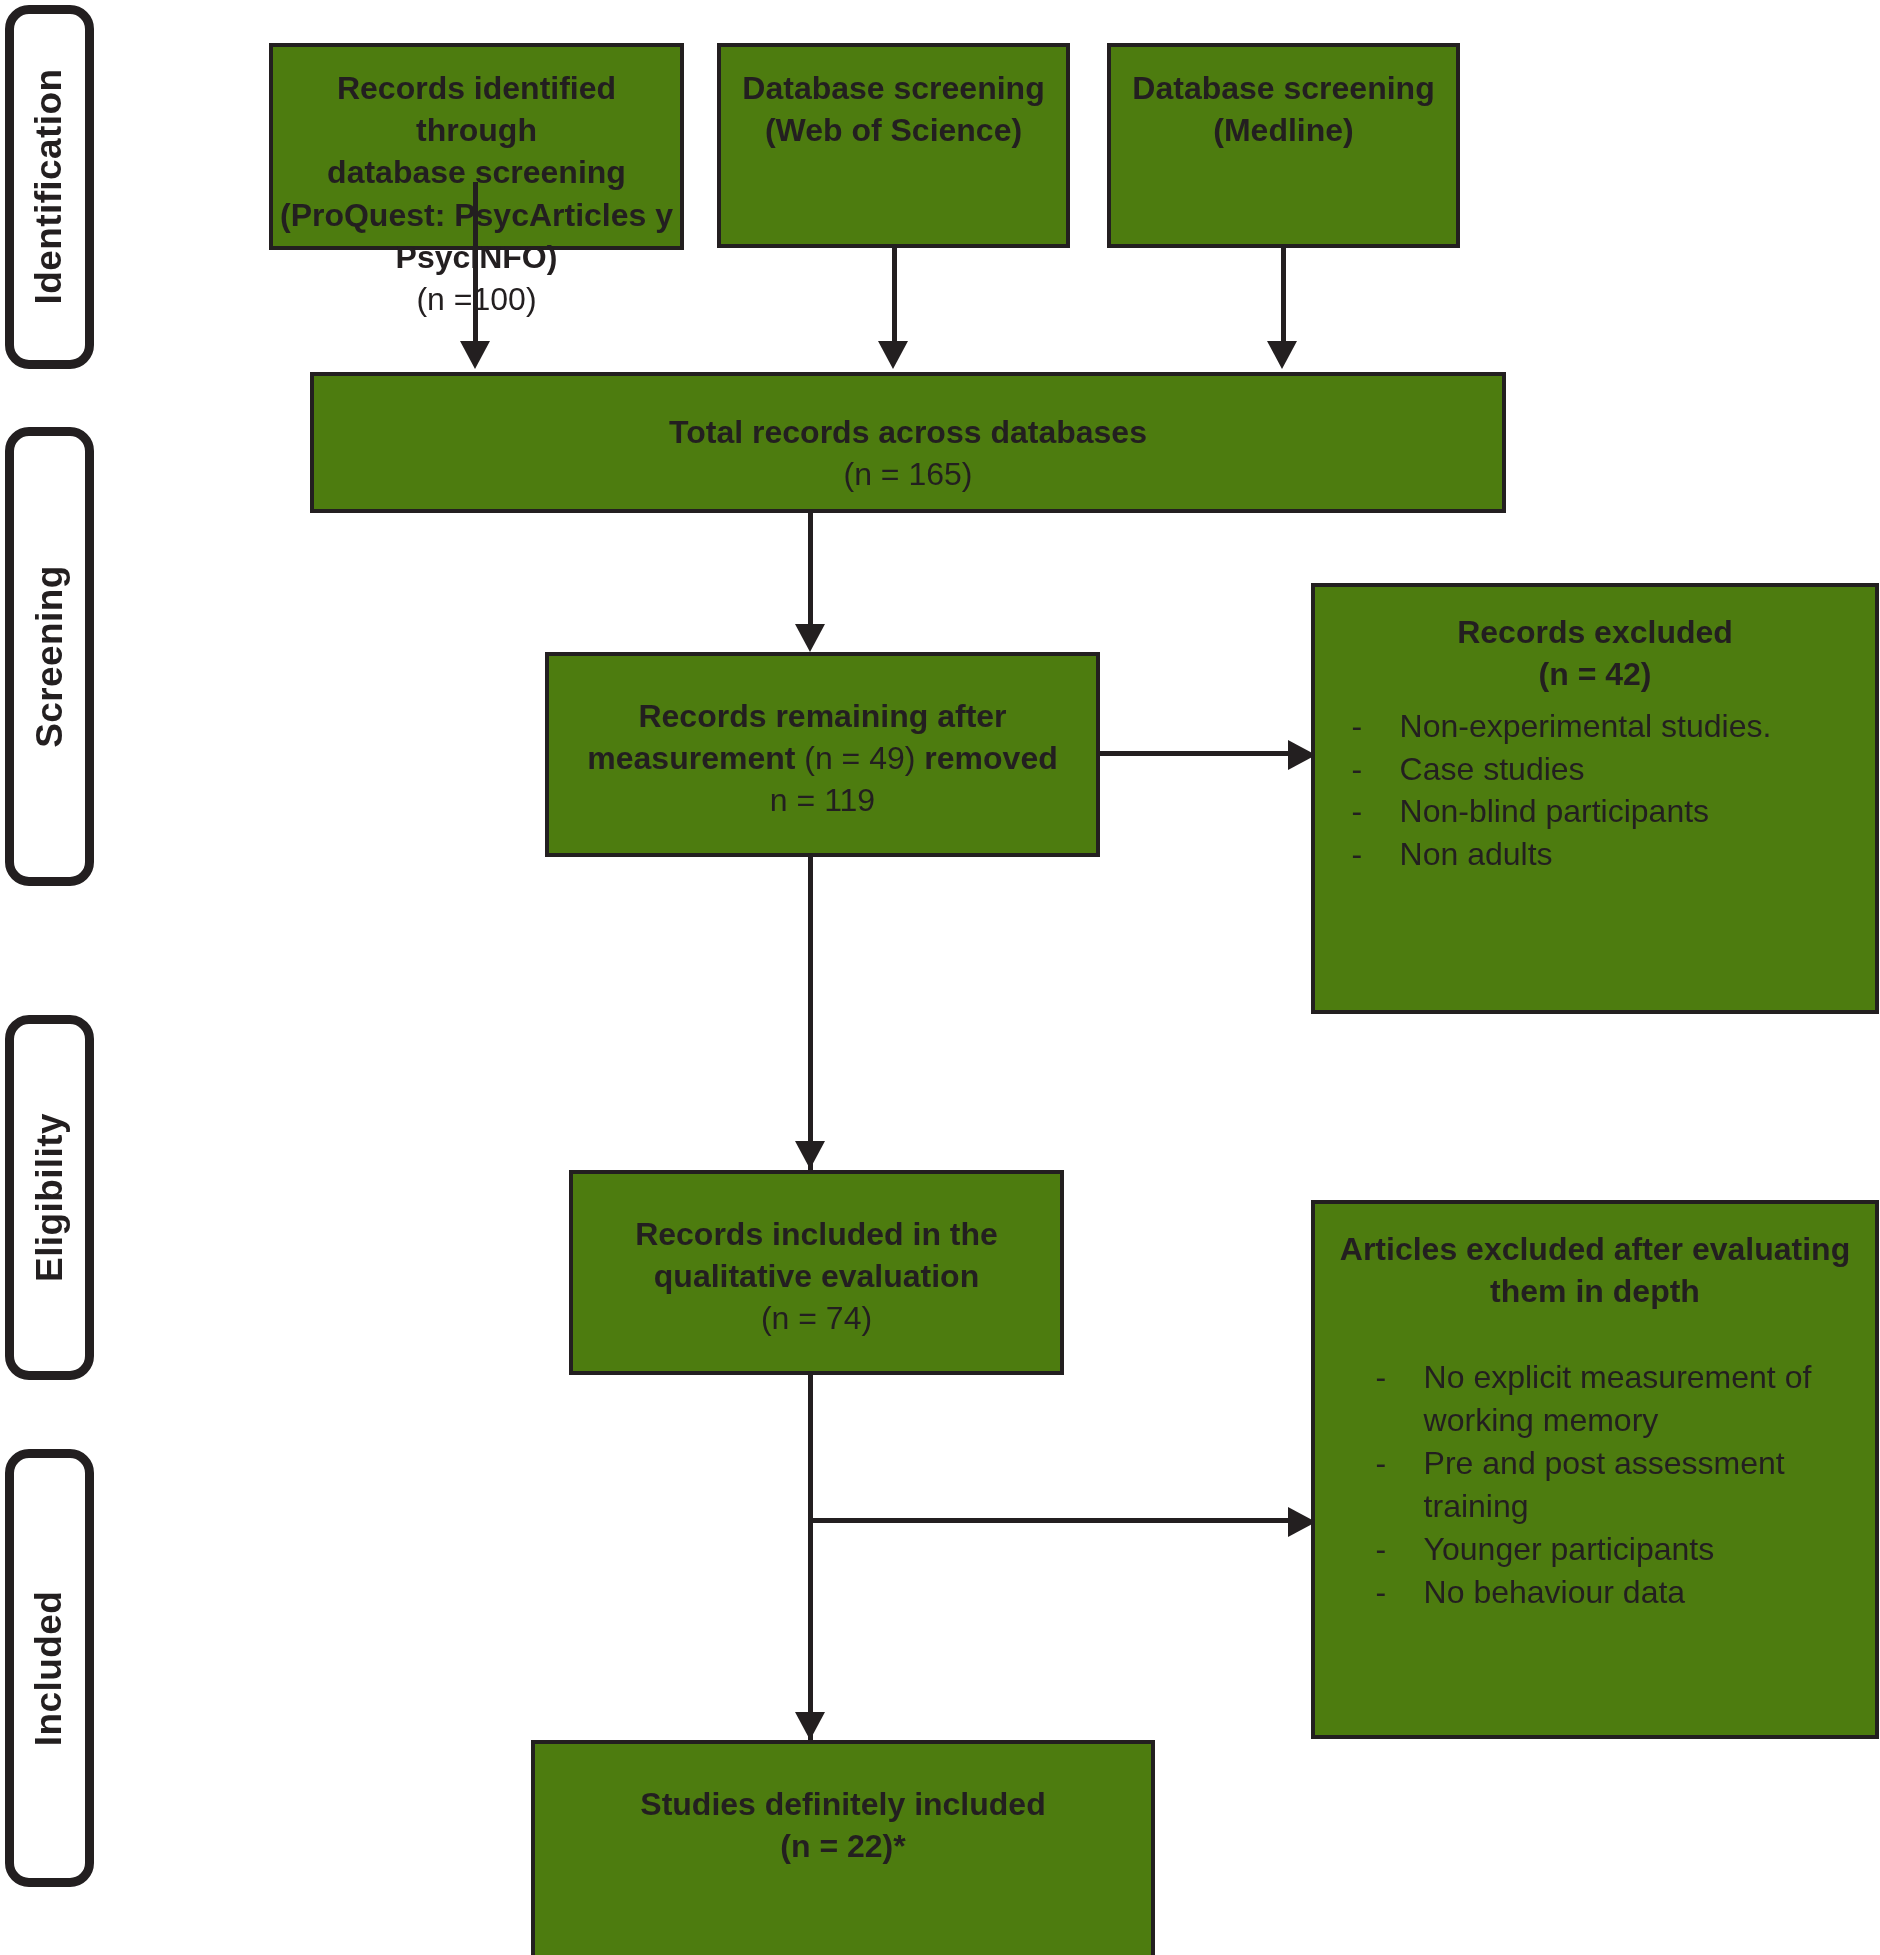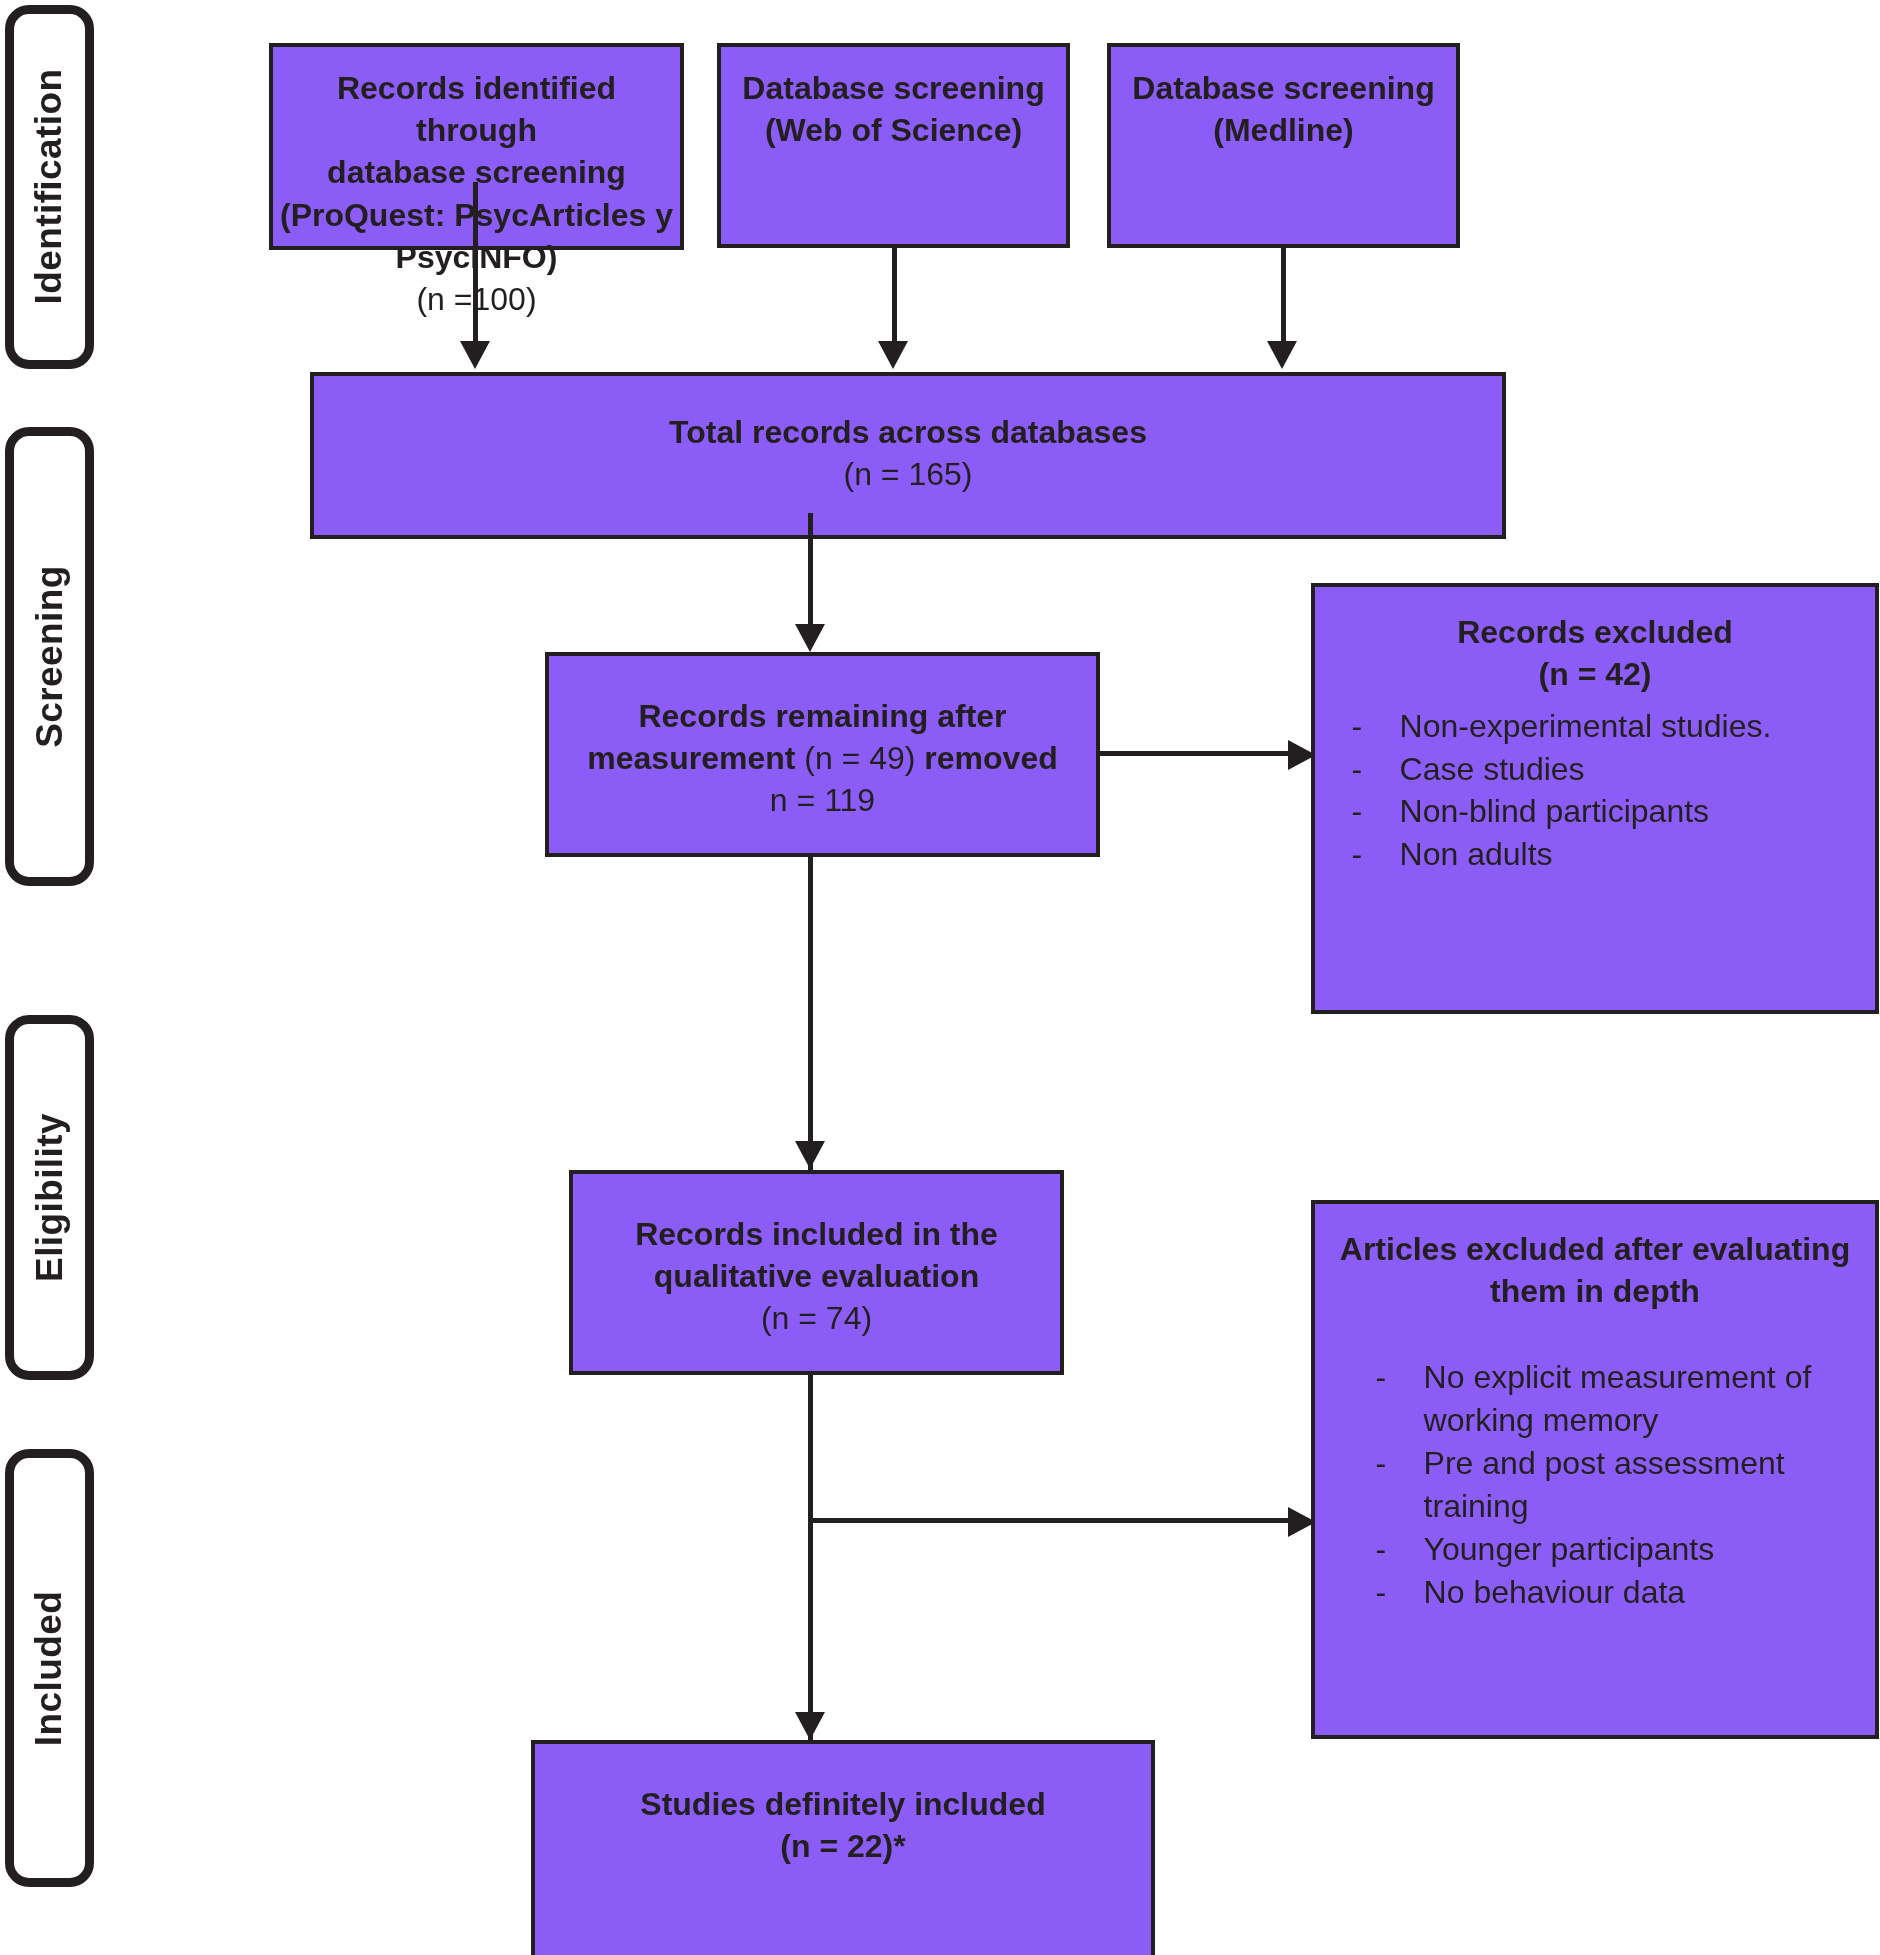--- a/index.html
+++ b/index.html
@@ -38,21 +38,21 @@
     letter-spacing: 0.4px;
     color: #231f20;
     line-height: 1;
   }
 
   
   .pbox {
     position: absolute;
     box-sizing: border-box;
     border: 4.6px solid #231f20;
-    background: #8b5cf6;
+    background: #4d7c0f;
     overflow: visible;
   }
   .pbox .inner {
     position: absolute;
     left: 0;
     right: 0;
     text-align: center;
     font-size: 32px;
     line-height: 1.32;
     color: #231f20;
@@ -168,21 +168,21 @@
 
   <div class="vline" style="left:473px; top:182px; height:162px;"></div>
   <div class="arrow-down" style="left:460px; top:341px;"></div>
 
   <div class="vline" style="left:892px; top:248px; height:96px;"></div>
   <div class="arrow-down" style="left:878px; top:341px;"></div>
 
   <div class="vline" style="left:1281px; top:248px; height:96px;"></div>
   <div class="arrow-down" style="left:1267px; top:341px;"></div>
 
-  <div class="pbox" style="left:310px; top:372px; width:1196px; height:167px;">
+  <div class="pbox" style="left:310px; top:372px; width:1196px; height:141px;">
     <div class="inner" style="top:35px;">
       <div class="b">Total records across databases</div>
       <div class="r">(n = 165)</div>
     </div>
   </div>
 
   <div class="vline" style="left:808px; top:513px; height:113px;"></div>
   <div class="arrow-down" style="left:795px; top:624px;"></div>
 
   <div class="pbox" style="left:545px; top:652px; width:555px; height:205px;">

